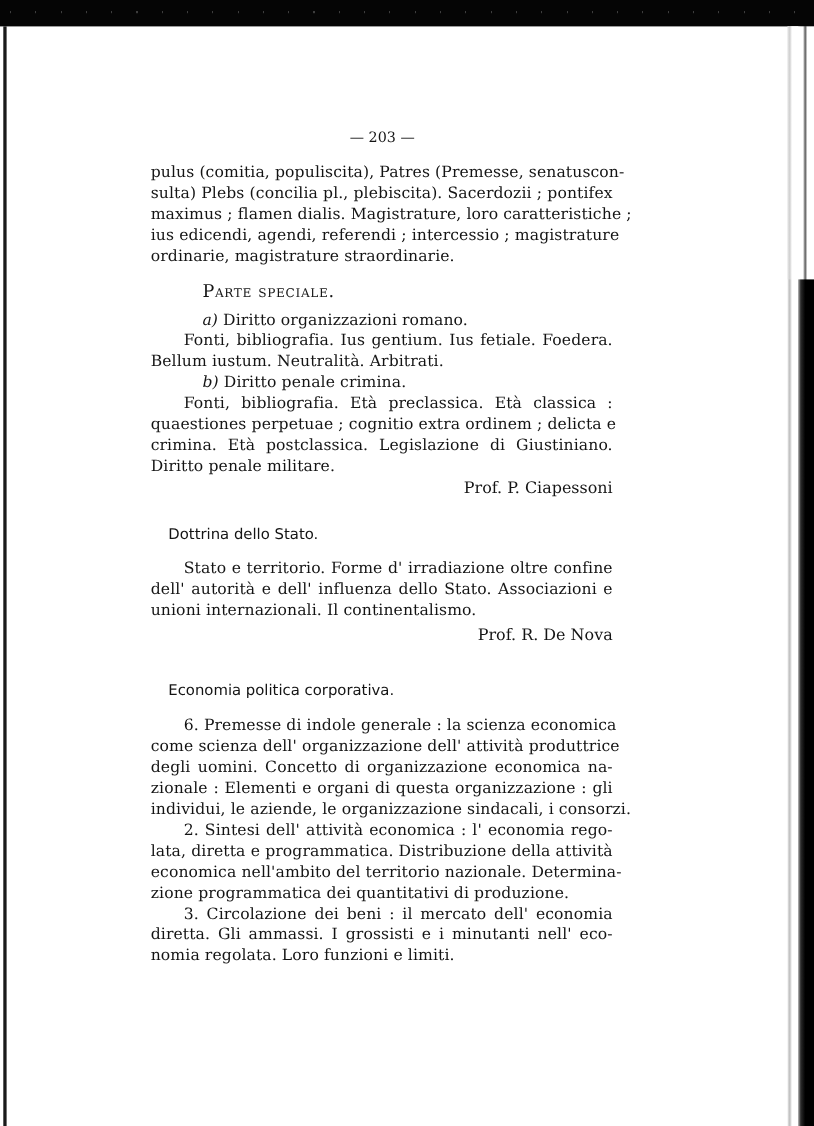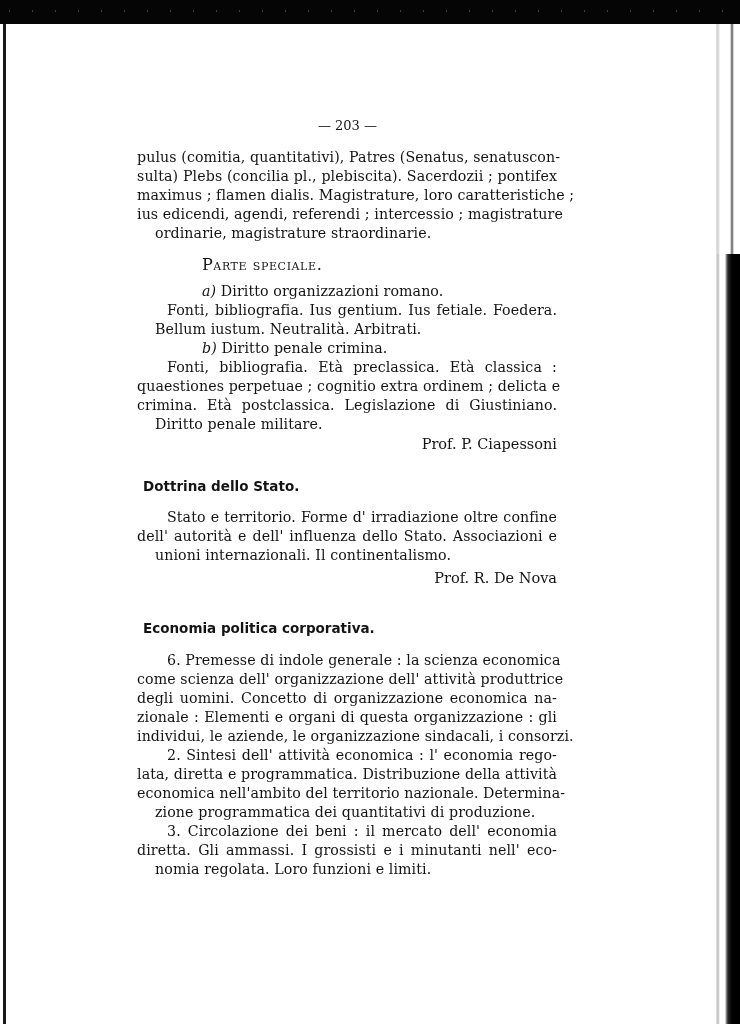--- a/index.html
+++ b/index.html
@@ -12,44 +12,44 @@
   .topbar-noise { position: absolute; left: 0; top: 10px; width: 740px; height: 2px;
     background: repeating-linear-gradient(90deg, #050505 0 9px, #555 9px 10px, #050505 10px 23px); opacity: .7; }
   .left-edge { position: absolute; left: 3px; top: 24px; width: 3px; height: 1000px; background: #1a1a1a; }
   .right-gutter { position: absolute; left: 716px; top: 24px; width: 24px; height: 1000px;
     background: linear-gradient(90deg, #e6e6e6 0, #bdbdbd 2px, #ffffff 4px, #ffffff 9px, #9a9a9a 10px, #2b2b2b 12px, #000 16px, #000 24px); }
   .right-gutter-top { position: absolute; left: 716px; top: 24px; width: 24px; height: 230px;
     background: linear-gradient(90deg, #e6e6e6 0, #cfcfcf 2px, #ffffff 4px, #ffffff 14px, #5a5a5a 16px, #ffffff 18px, #ffffff 24px); }
   .page { position: absolute; left: 137px; top: 118px; width: 420px; }
   .line { position: absolute; left: 0; width: 420px; font-size: 14.2px; line-height: 19px; white-space: nowrap;
     text-align: justify; text-align-last: justify; letter-spacing: 0.1px; }
-  .line.last { text-align-last: left; margin-left: 18px; }
+  .line.last { text-align-last: left; }
   .indent { padding-left: 30px; box-sizing: border-box; }
   .indent2 { padding-left: 47px; box-sizing: border-box; }
   .pagenum { position: absolute; left: 180px; top: 0; width: 60px; text-align: right; font-size: 13px; }
   .smallcaps { font-variant: small-caps; font-size: 16px; letter-spacing: 0.6px; }
   .sign { position: absolute; right: 0; text-align: right; font-size: 14.5px; white-space: nowrap; }
-  .heading { position: absolute; left: 6px; font-family: "DejaVu Sans", "Liberation Sans", sans-serif;
-    font-weight: bold; font-size: 13.5px; white-space: nowrap; }
+  .heading { position: absolute; left: 16px; font-family: "DejaVu Sans", "Liberation Sans", sans-serif;
+    font-weight: normal; font-size: 13.5px; white-space: nowrap; }
   .it { font-style: italic; }
 </style>
 </head>
 <body>
 
 <div class="topbar">
     <div class="topbar-noise"></div>
   </div>
 <div class="left-edge"></div>
 <div class="right-gutter"></div>
 <div class="right-gutter-top"></div>
 
 <div class="page">
   <div class="pagenum">— 203 —</div>
 
-  <div class="line" style="top:30px">pulus (comitia, quantitativi), Patres (Senatus, senatuscon-</div>
+  <div class="line" style="top:30px">pulus (comitia, populiscita), Patres (Premesse, senatuscon-</div>
   <div class="line" style="top:49px">sulta) Plebs (concilia pl., plebiscita). Sacerdozii ; pontifex</div>
   <div class="line" style="top:68px">maximus ; flamen dialis. Magistrature, loro caratteristiche ;</div>
   <div class="line" style="top:87px">ius edicendi, agendi, referendi ; intercessio ; magistrature</div>
   <div class="line last" style="top:106px">ordinarie, magistrature straordinarie.</div>
 
   <div class="line last indent2" style="top:137px">
     <span class="smallcaps">Parte speciale.</span>
   </div>
   <div class="line last indent2" style="top:164px">
     <span class="it">a)</span>

